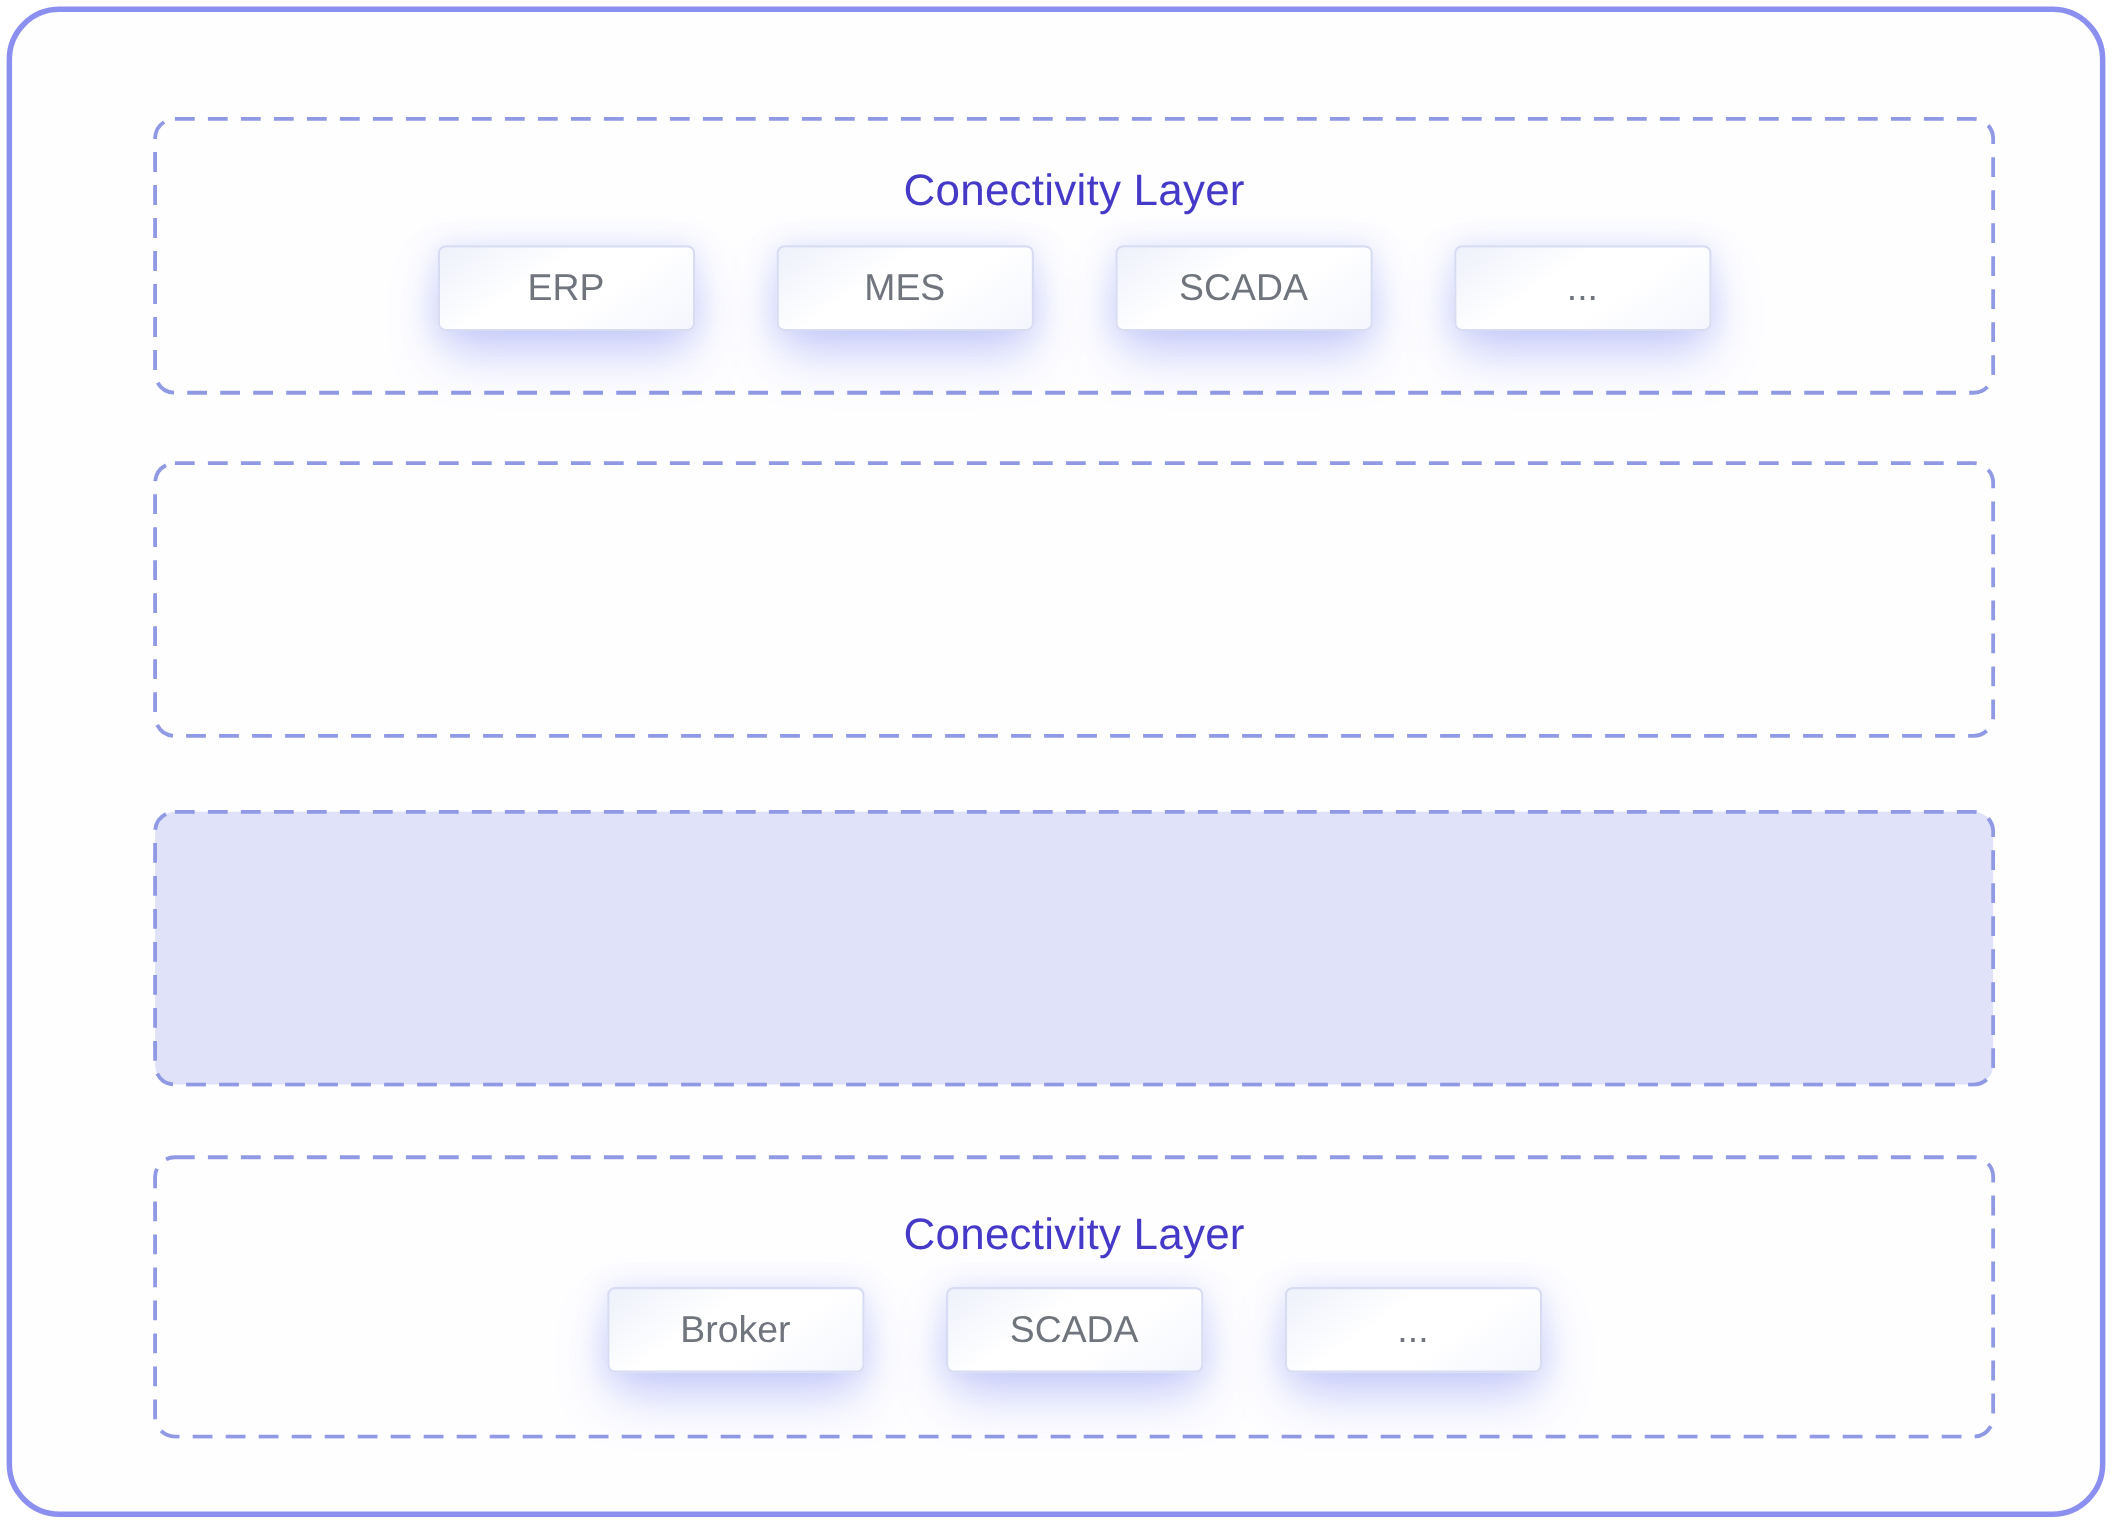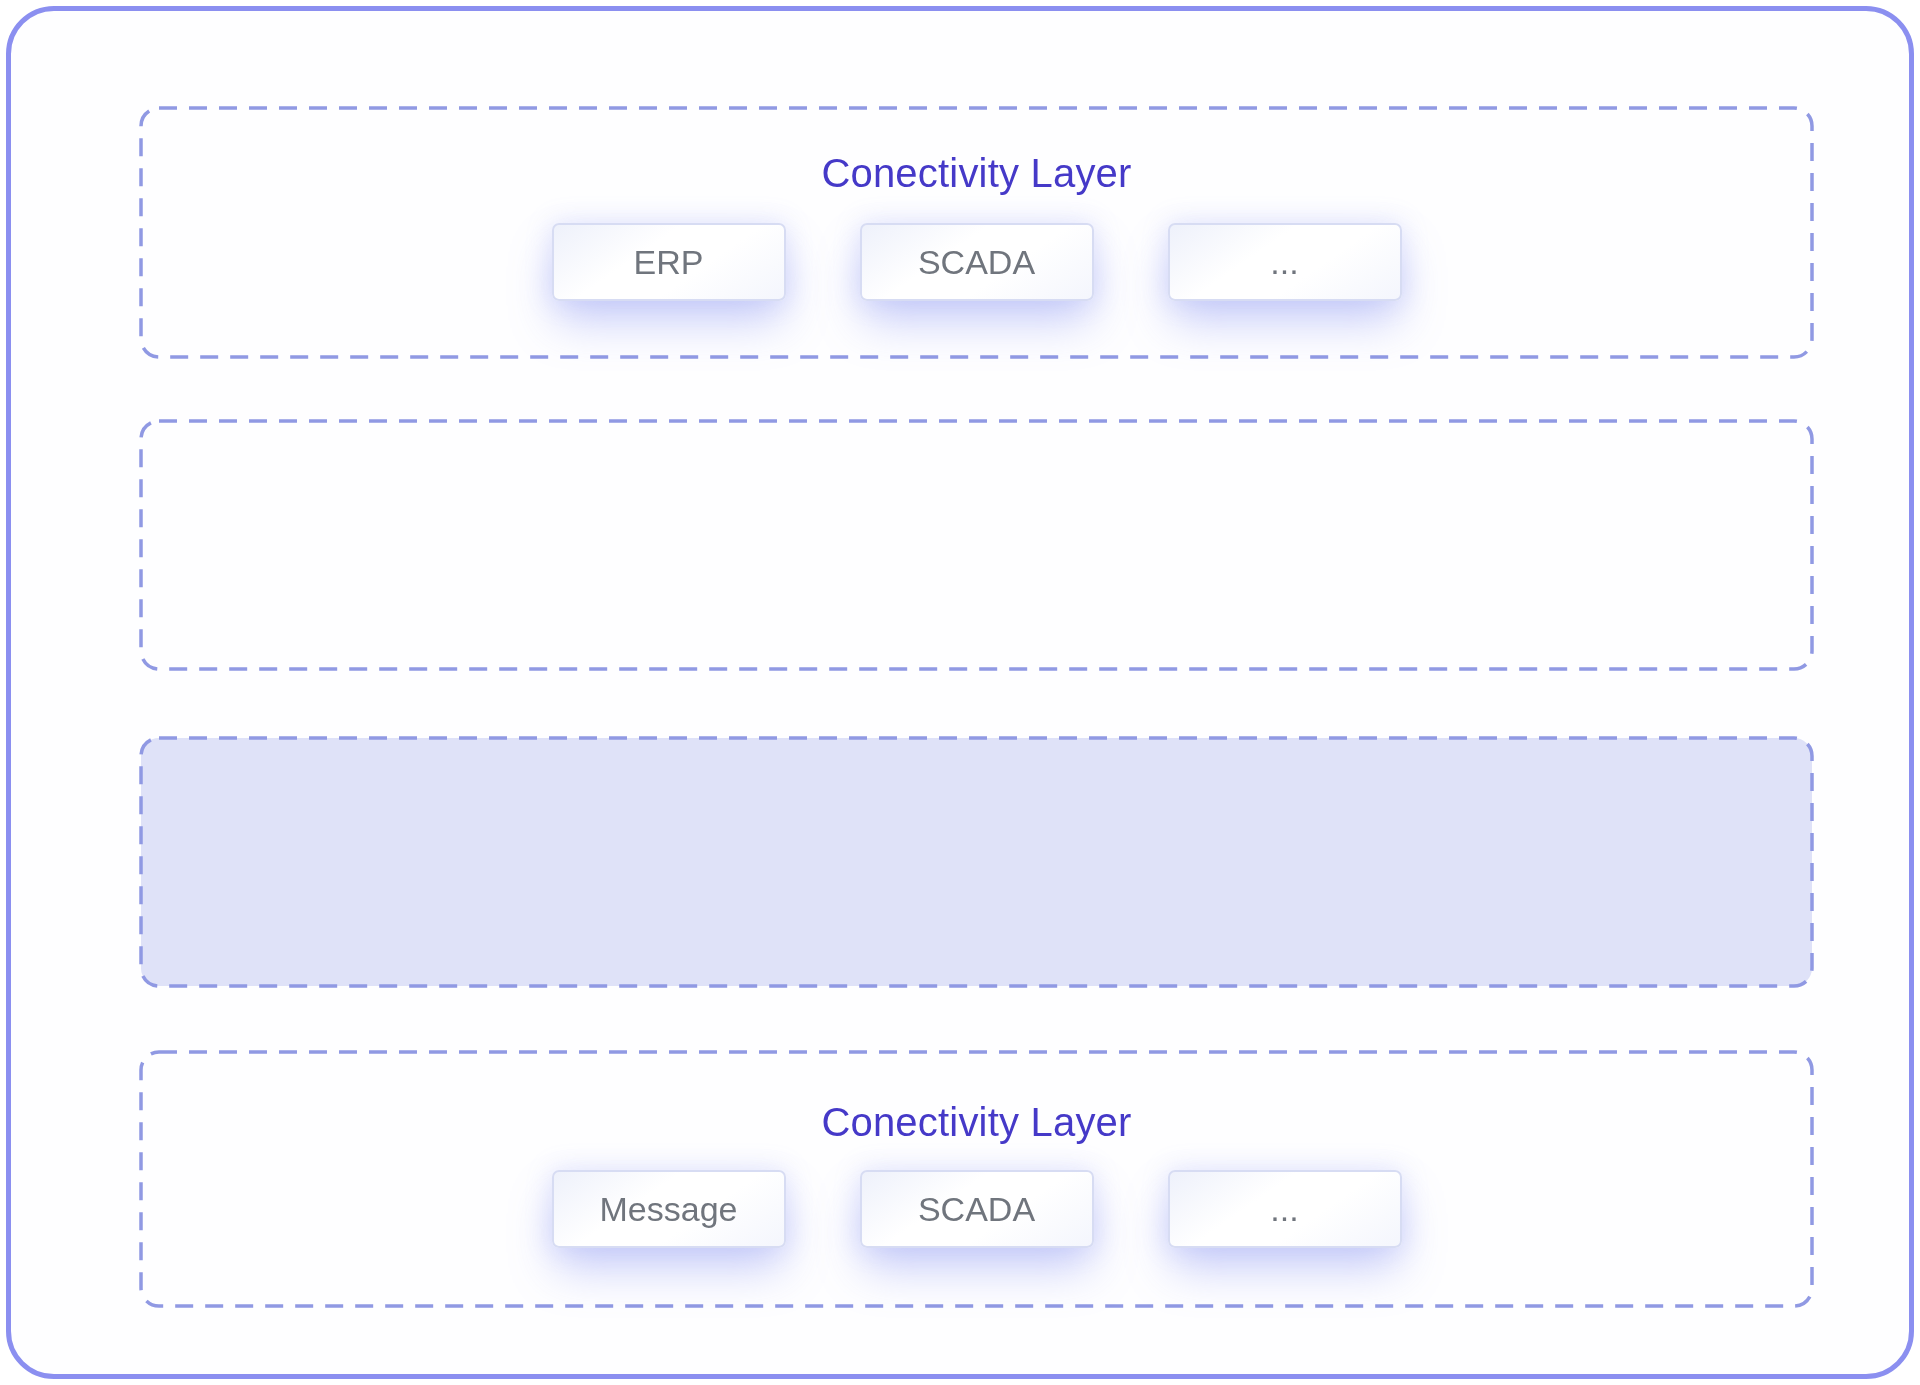--- a/index.html
+++ b/index.html
@@ -95,20 +95,23 @@
   <section class="layer" id="section-connectivity-top">
     <svg class="dash-rect" width="1675" height="253" viewBox="0 0 1675 253">
       <rect x="2" y="2" width="1671" height="249" rx="18" fill="none" stroke="#9099E3" stroke-width="3.5" stroke-dasharray="18 12"></rect>
     </svg>
     <div class="layer-title">Conectivity Layer</div>
     <div class="node-row">
       <div class="node">
         <span>ERP</span>
       </div>
       <div class="node">
+        <span>MES</span>
+      </div>
+      <div class="node">
         <span>SCADA</span>
       </div>
       <div class="node">
         <span>...</span>
       </div>
     </div>
   </section>
 
   <section class="layer centered" id="section-transformation">
     <svg class="dash-rect" width="1675" height="252" viewBox="0 0 1675 252">
@@ -123,21 +126,21 @@
     <div class="layer-title">Message Broker</div>
   </section>
 
   <section class="layer" id="section-connectivity-bottom">
     <svg class="dash-rect" width="1675" height="258" viewBox="0 0 1675 258">
       <rect x="2" y="2" width="1671" height="254" rx="18" fill="none" stroke="#9099E3" stroke-width="3.5" stroke-dasharray="18 12"></rect>
     </svg>
     <div class="layer-title">Conectivity Layer</div>
     <div class="node-row">
       <div class="node">
-        <span>Message</span>
+        <span>Broker</span>
       </div>
       <div class="node">
         <span>SCADA</span>
       </div>
       <div class="node">
         <span>...</span>
       </div>
     </div>
   </section>
 

